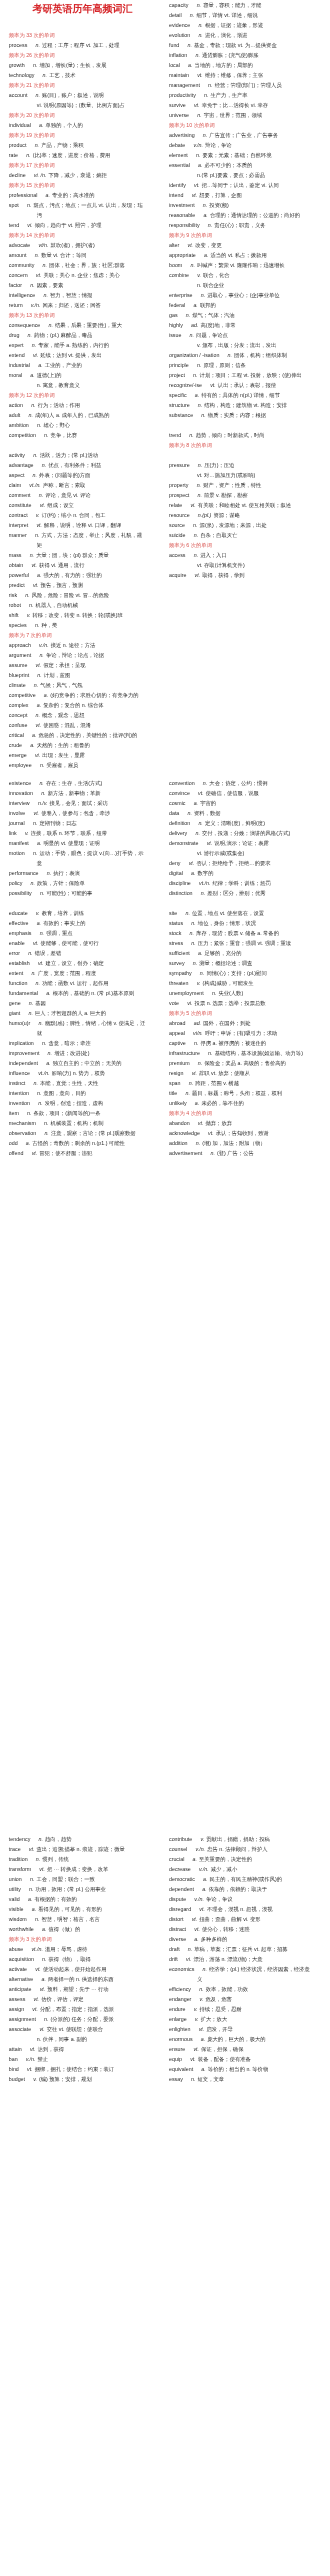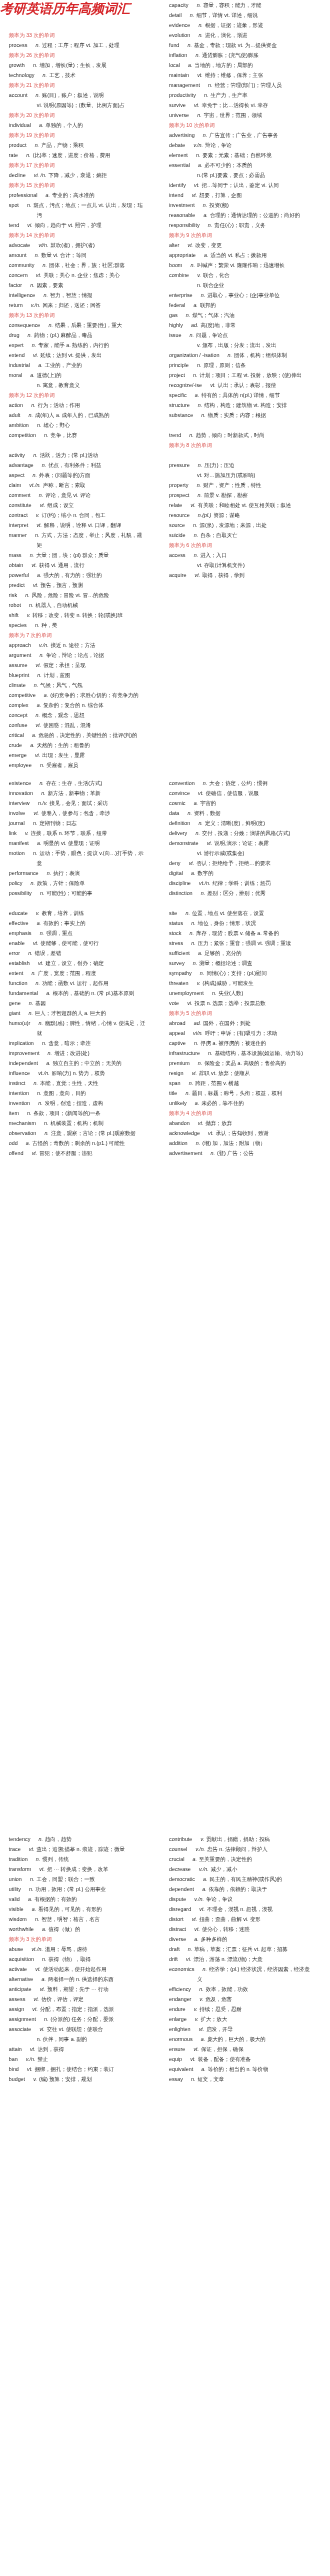--- a/index.html
+++ b/index.html
@@ -1,19 +1,19 @@
 <!DOCTYPE html>
 <html style="font-size:8.2px"><head>
 <meta charset="utf-8">
 <style>
   html, body { margin: 0; padding: 0; background: #ffffff; }
   body { width: 330px; height: 4059px; position: relative; overflow: hidden;
          font-family: "Liberation Sans", "DejaVu Sans", sans-serif; color: #2b2b2b; }
-  .title { position: absolute; left: 0; top: 0; width: 165px; 
-           color: #d6262a; font-weight: bold; font-size: 13px; line-height: 15.5px; top: 1px; font-style: italic; }
+  .title { position: absolute; left: 0; top: 0; width: 165px; text-align: center;
+           color: #d6262a; font-weight: bold; font-size: 10px; line-height: 15.5px; top: 1px; }
   .block { position: absolute; }
   .col-l { left: 8.8px; width: 155px; }
   .col-r { left: 169px; width: 160px; }
   .line { font-size: 5.3px; line-height: 10px; white-space: nowrap; }
   .hdr { color: #d9534f; }
   .word { display: inline-block; margin-right: 8.2px; }
   .pos { font-style: italic; margin-right: 2.1px; }
   .cont { padding-left: 28px; }
 </style>
 </head>

